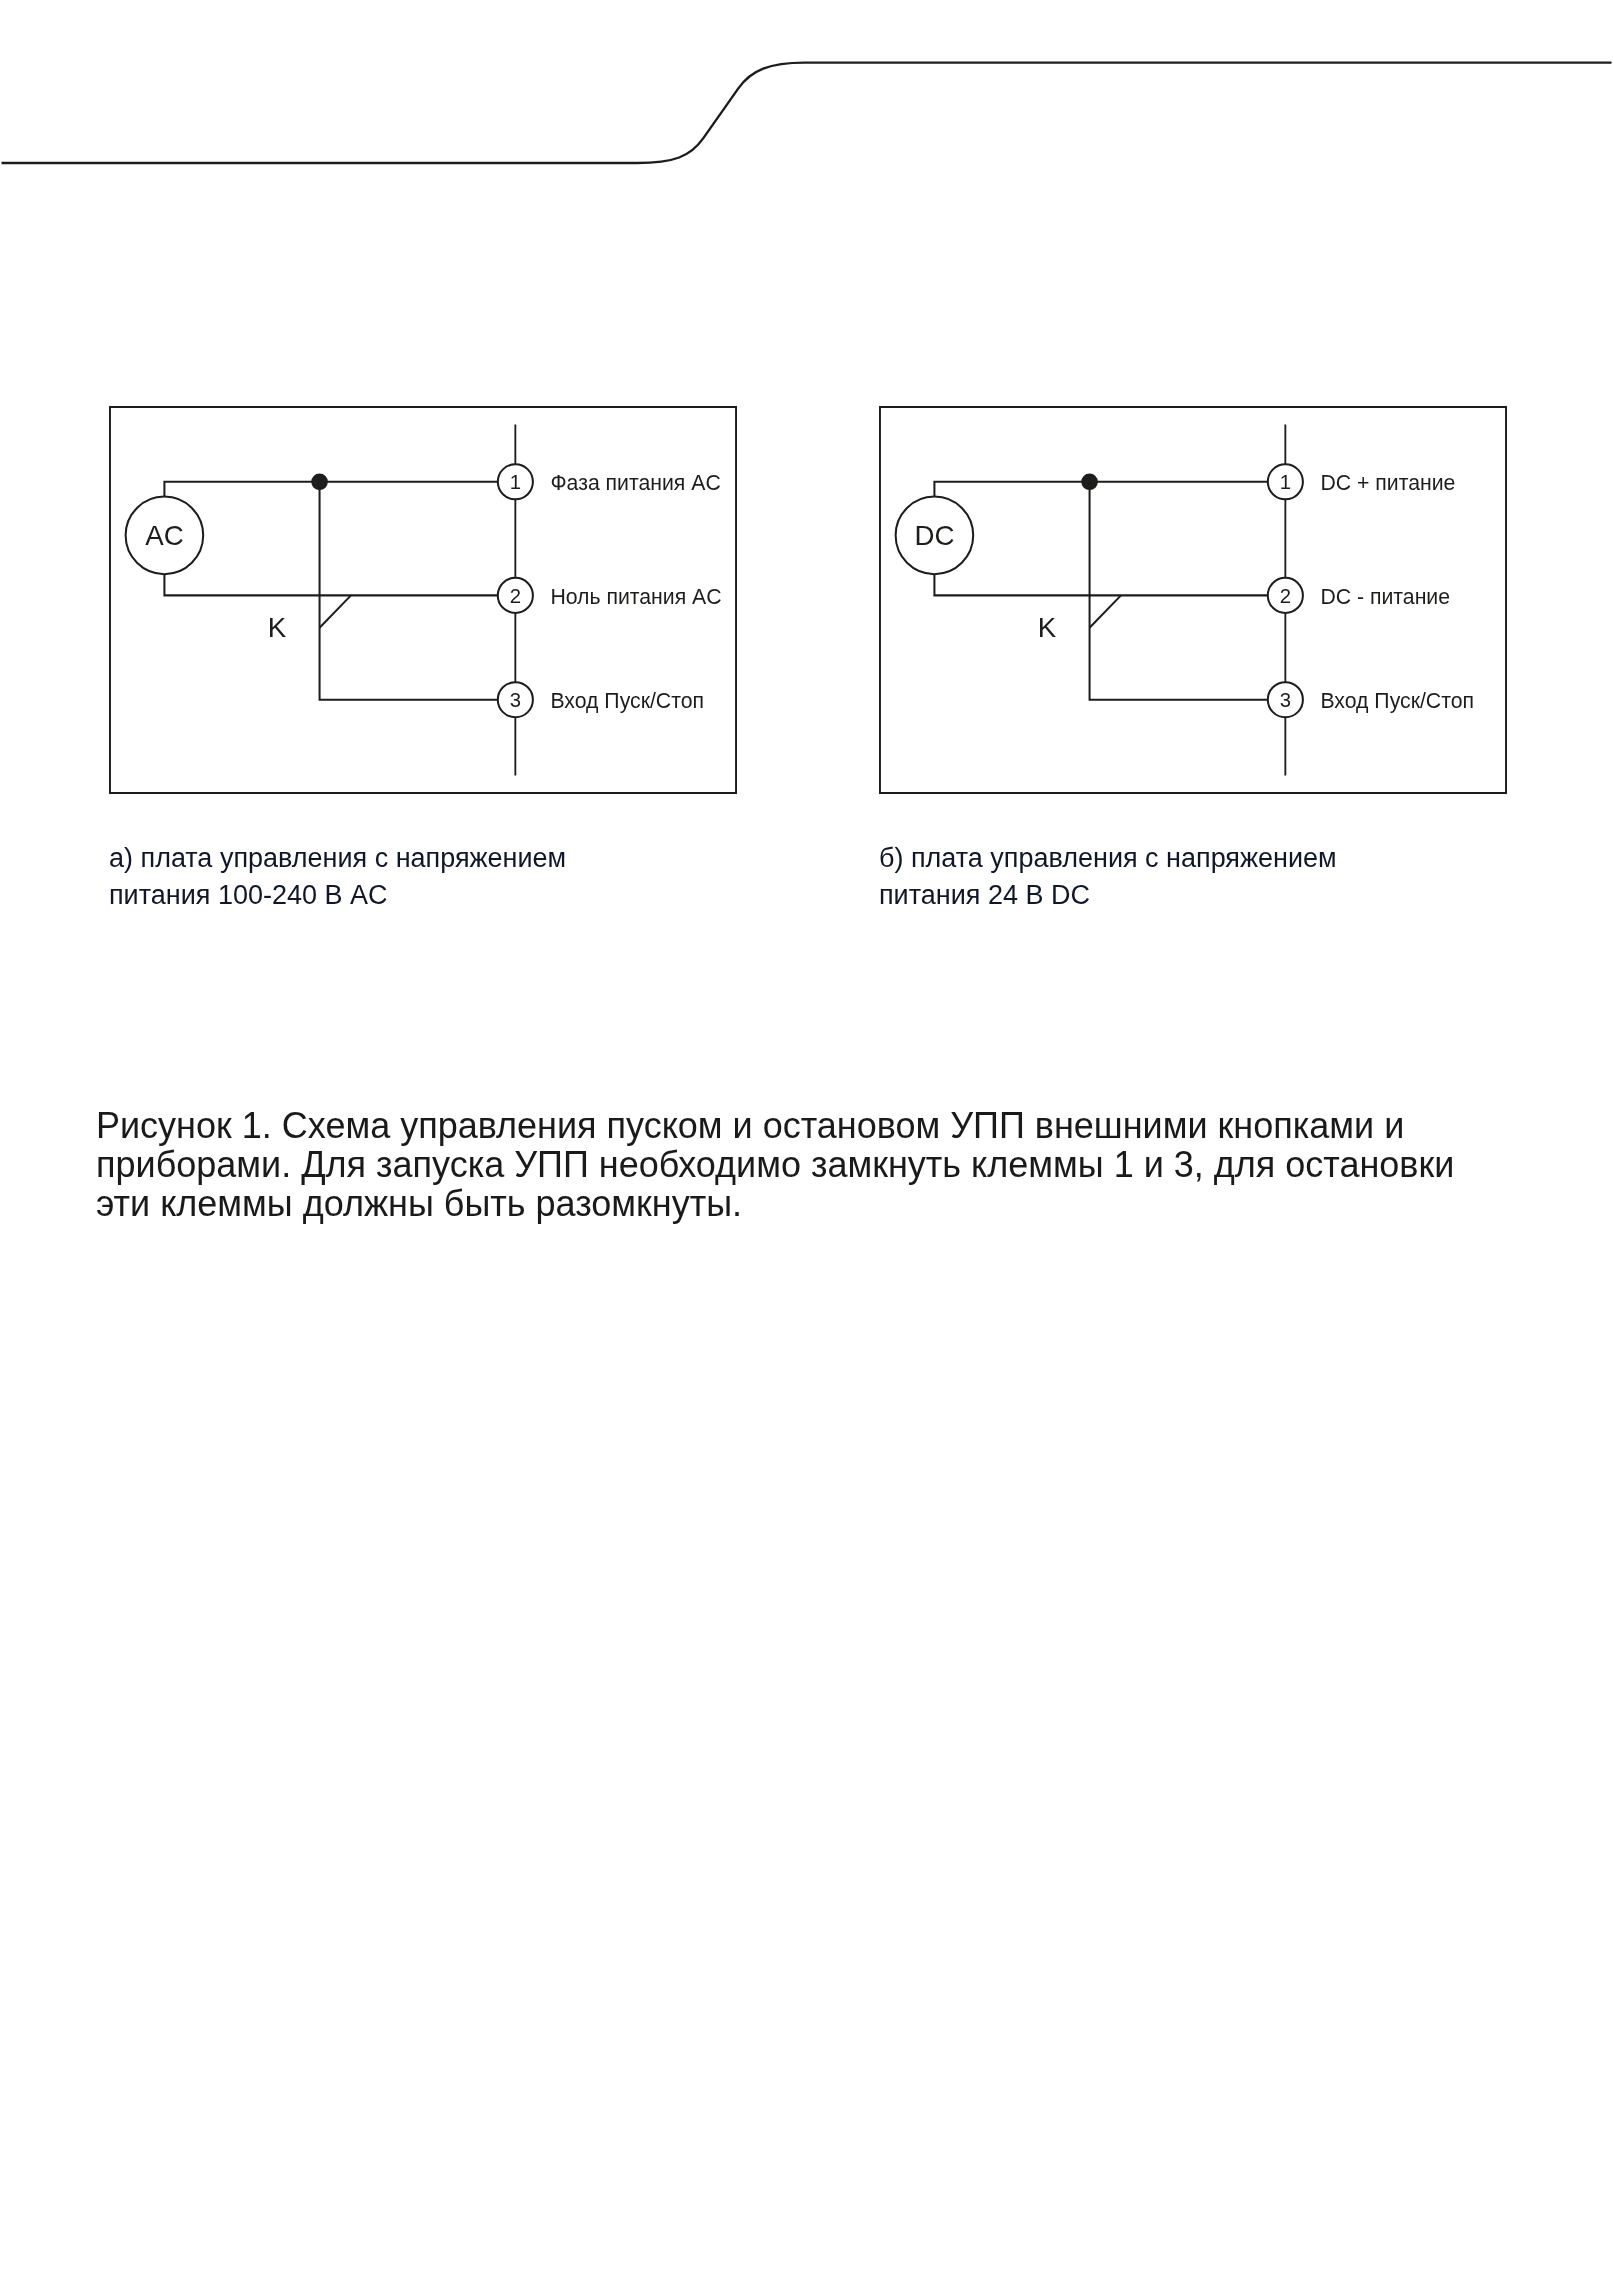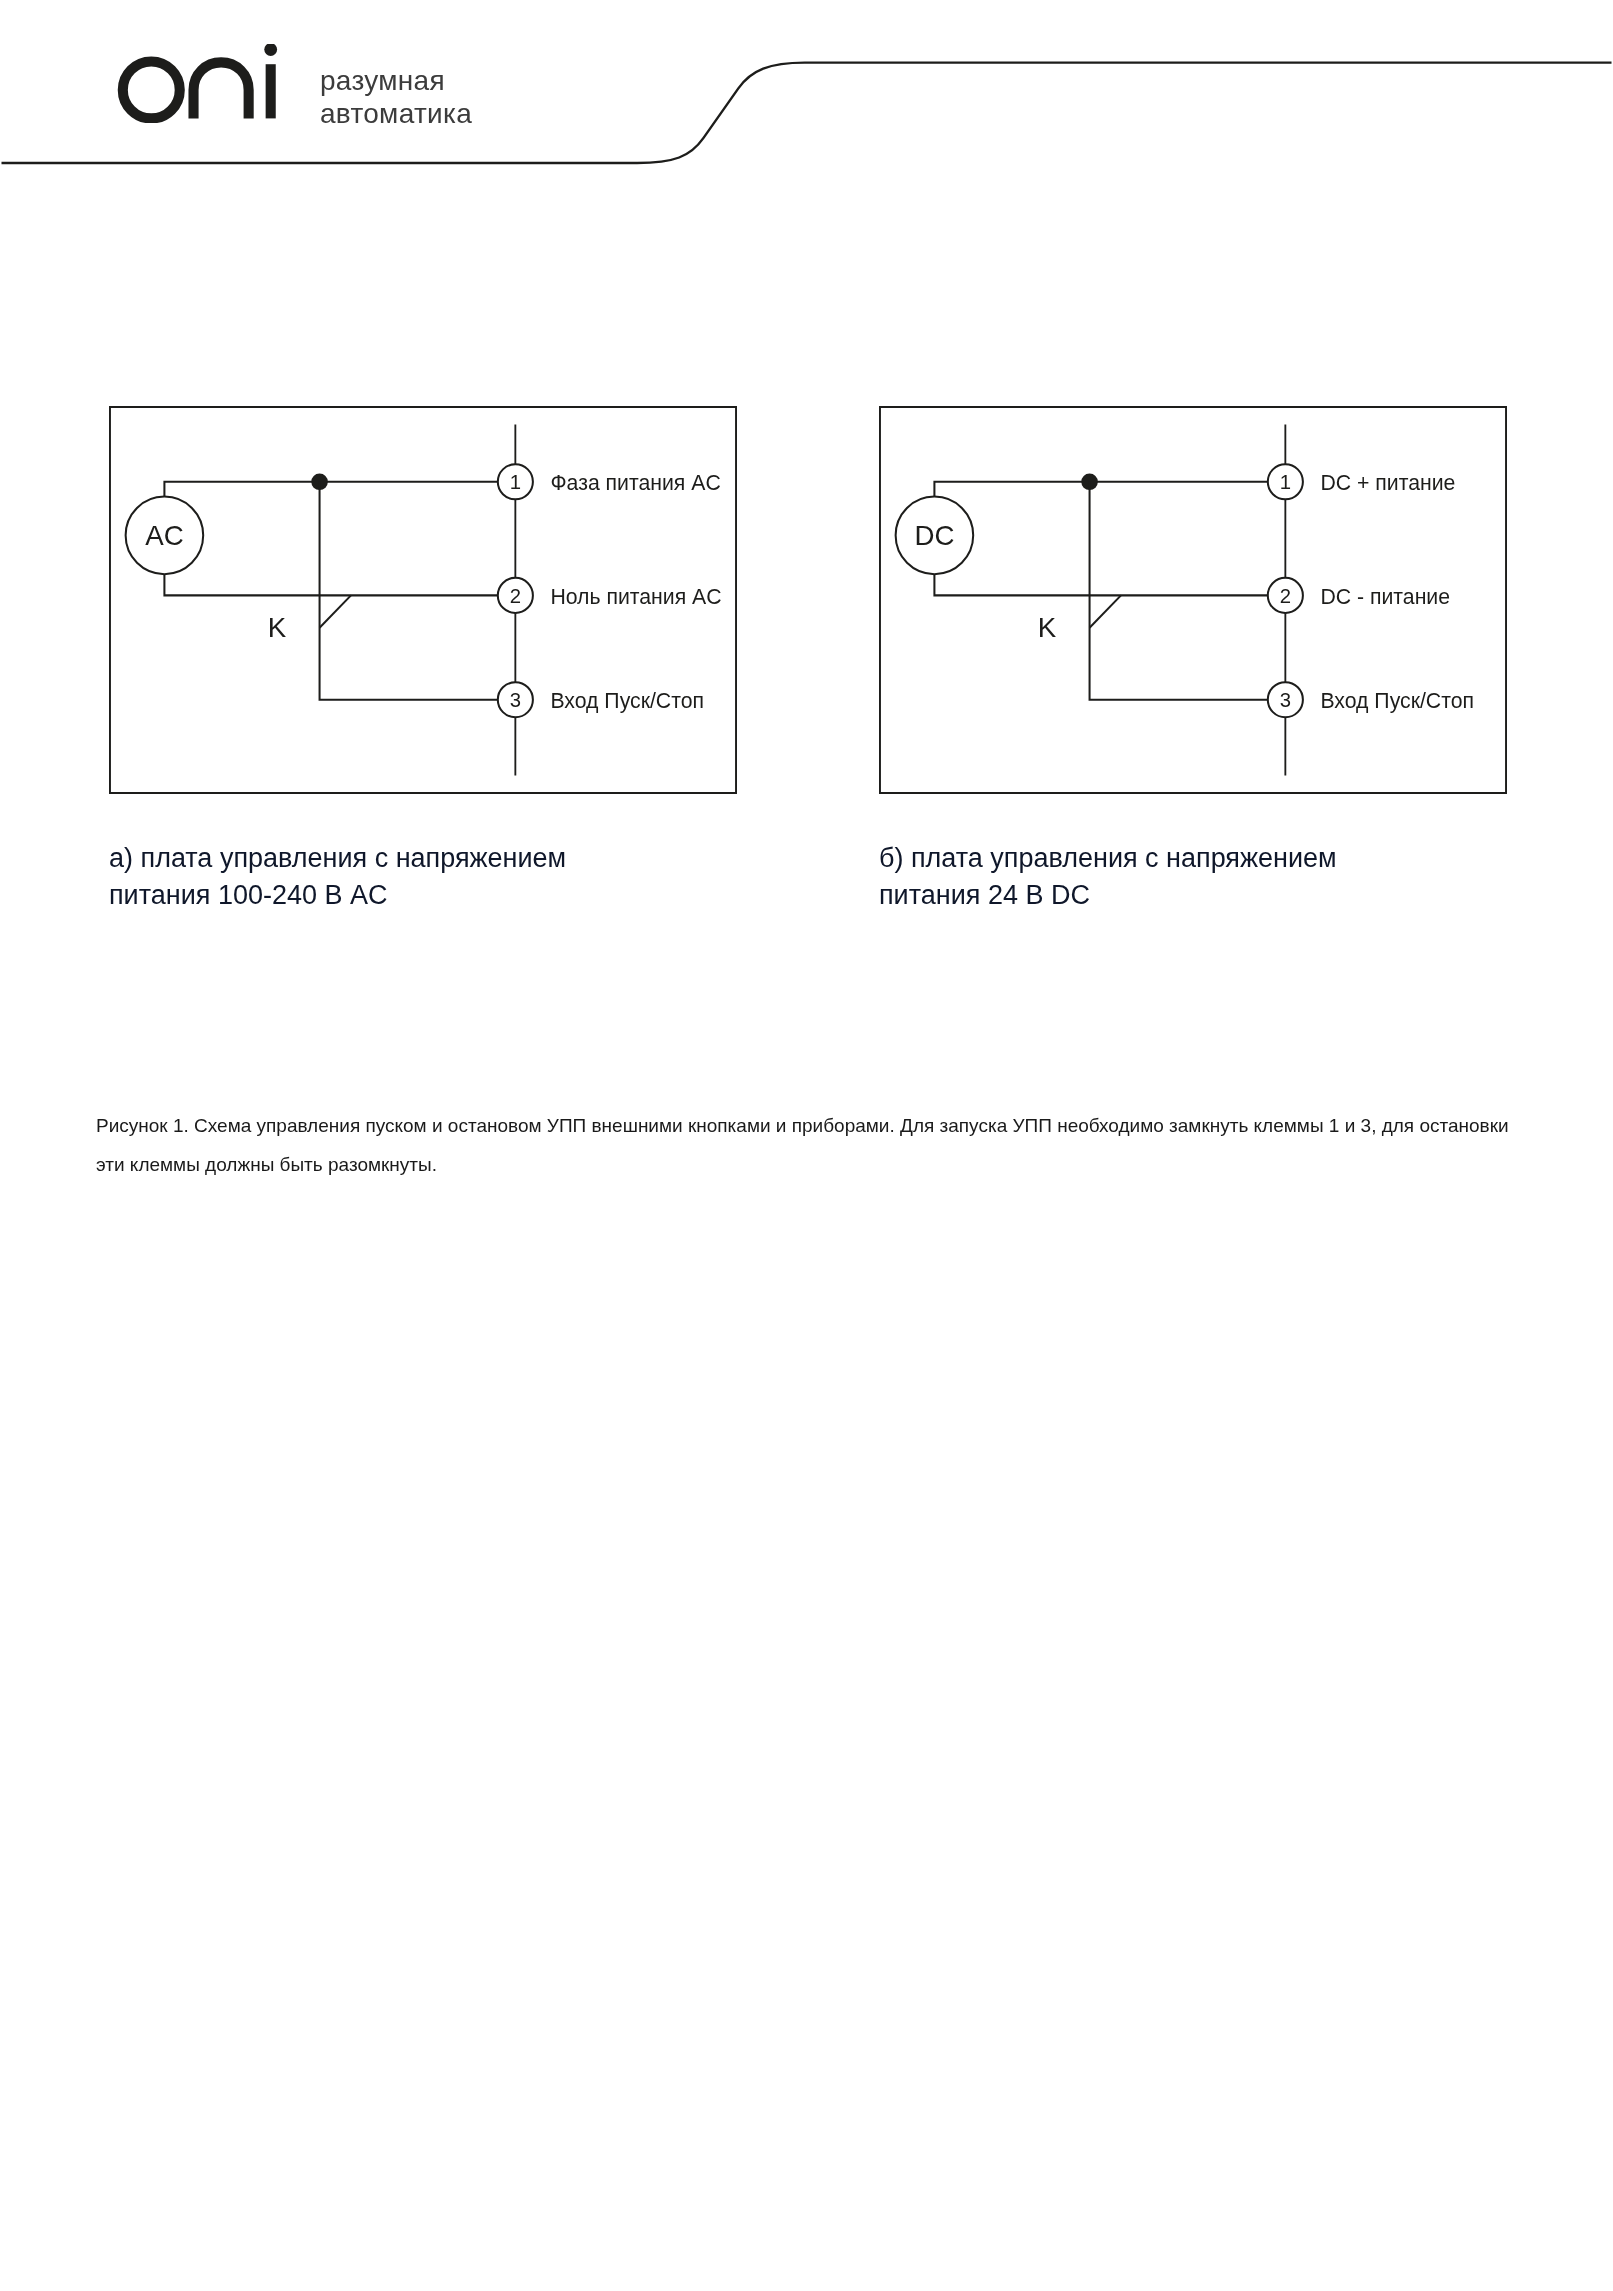--- a/index.html
+++ b/index.html
@@ -75,21 +75,21 @@
   }
   .caption-a { left: 109px; top: 434px; }
   .caption-b { left: 879px; top: 434px; }
 
   
   .figure-note {
     position: absolute;
     left: 96px;
     top: 1106px;
     width: 1421px;
-    font-size: 19px;
+    font-size: 36px;
     line-height: 39px;
     color: #1a1a1a;
     white-space: pre-line;
   }
 
   svg { display: block; }
   .ln { stroke: #1d1d1b; stroke-width: 2.2; fill: none; }
   .ln-thin { stroke: #1d1d1b; stroke-width: 2; fill: none; }
   .box { stroke: #1d1d1b; stroke-width: 2.2; fill: none; }
   .dot { fill: #1d1d1b; }
@@ -100,35 +100,20 @@
   .txt-k   { font-family: "Liberation Sans", sans-serif; font-size: 30px; fill: #1d1d1b; }
 </style>
 </head>
 <body>
 
 <div class="page-header">
   <svg class="header-rule" width="1613" height="175" viewBox="0 0 1748 190">
     <path d="M0 177 L690 177 C730 177 748 170 762 150 L800 96 C814 76 834 68 872 68 L1748 68" stroke="#1d1d1b" stroke-width="2.6" fill="none"></path>
   </svg>
 
-  <div class="logo-block">
-    <div class="logo-mark">
-      <svg width="171" height="79" viewBox="0 0 185 86">
-
-        <circle cx="40" cy="50" r="31" stroke="#1d1d1b" stroke-width="11" fill="none"></circle>
-
-        <path d="M86 81 L86 50 C86 33 99 20 116 20 C133 20 146 33 146 50 L146 81" stroke="#1d1d1b" stroke-width="11" fill="none" stroke-linecap="butt"></path>
-
-        <path d="M170 81 L170 22" stroke="#1d1d1b" stroke-width="11" fill="none"></path>
-        <circle cx="170" cy="6" r="7" fill="#1d1d1b"></circle>
-      </svg>
-    </div>
-    <div class="logo-tagline">разумная
-автоматика</div>
-  </div>
 </div>
 
 <div class="figure-area">
 
   <div class="diagram-wrap diagram-a">
     <svg width="628" height="388" viewBox="0 0 680 420">
 
       <rect class="box" x="1" y="1" width="678" height="418"></rect>
 
       <circle class="circ" cx="60" cy="140" r="42"></circle>

